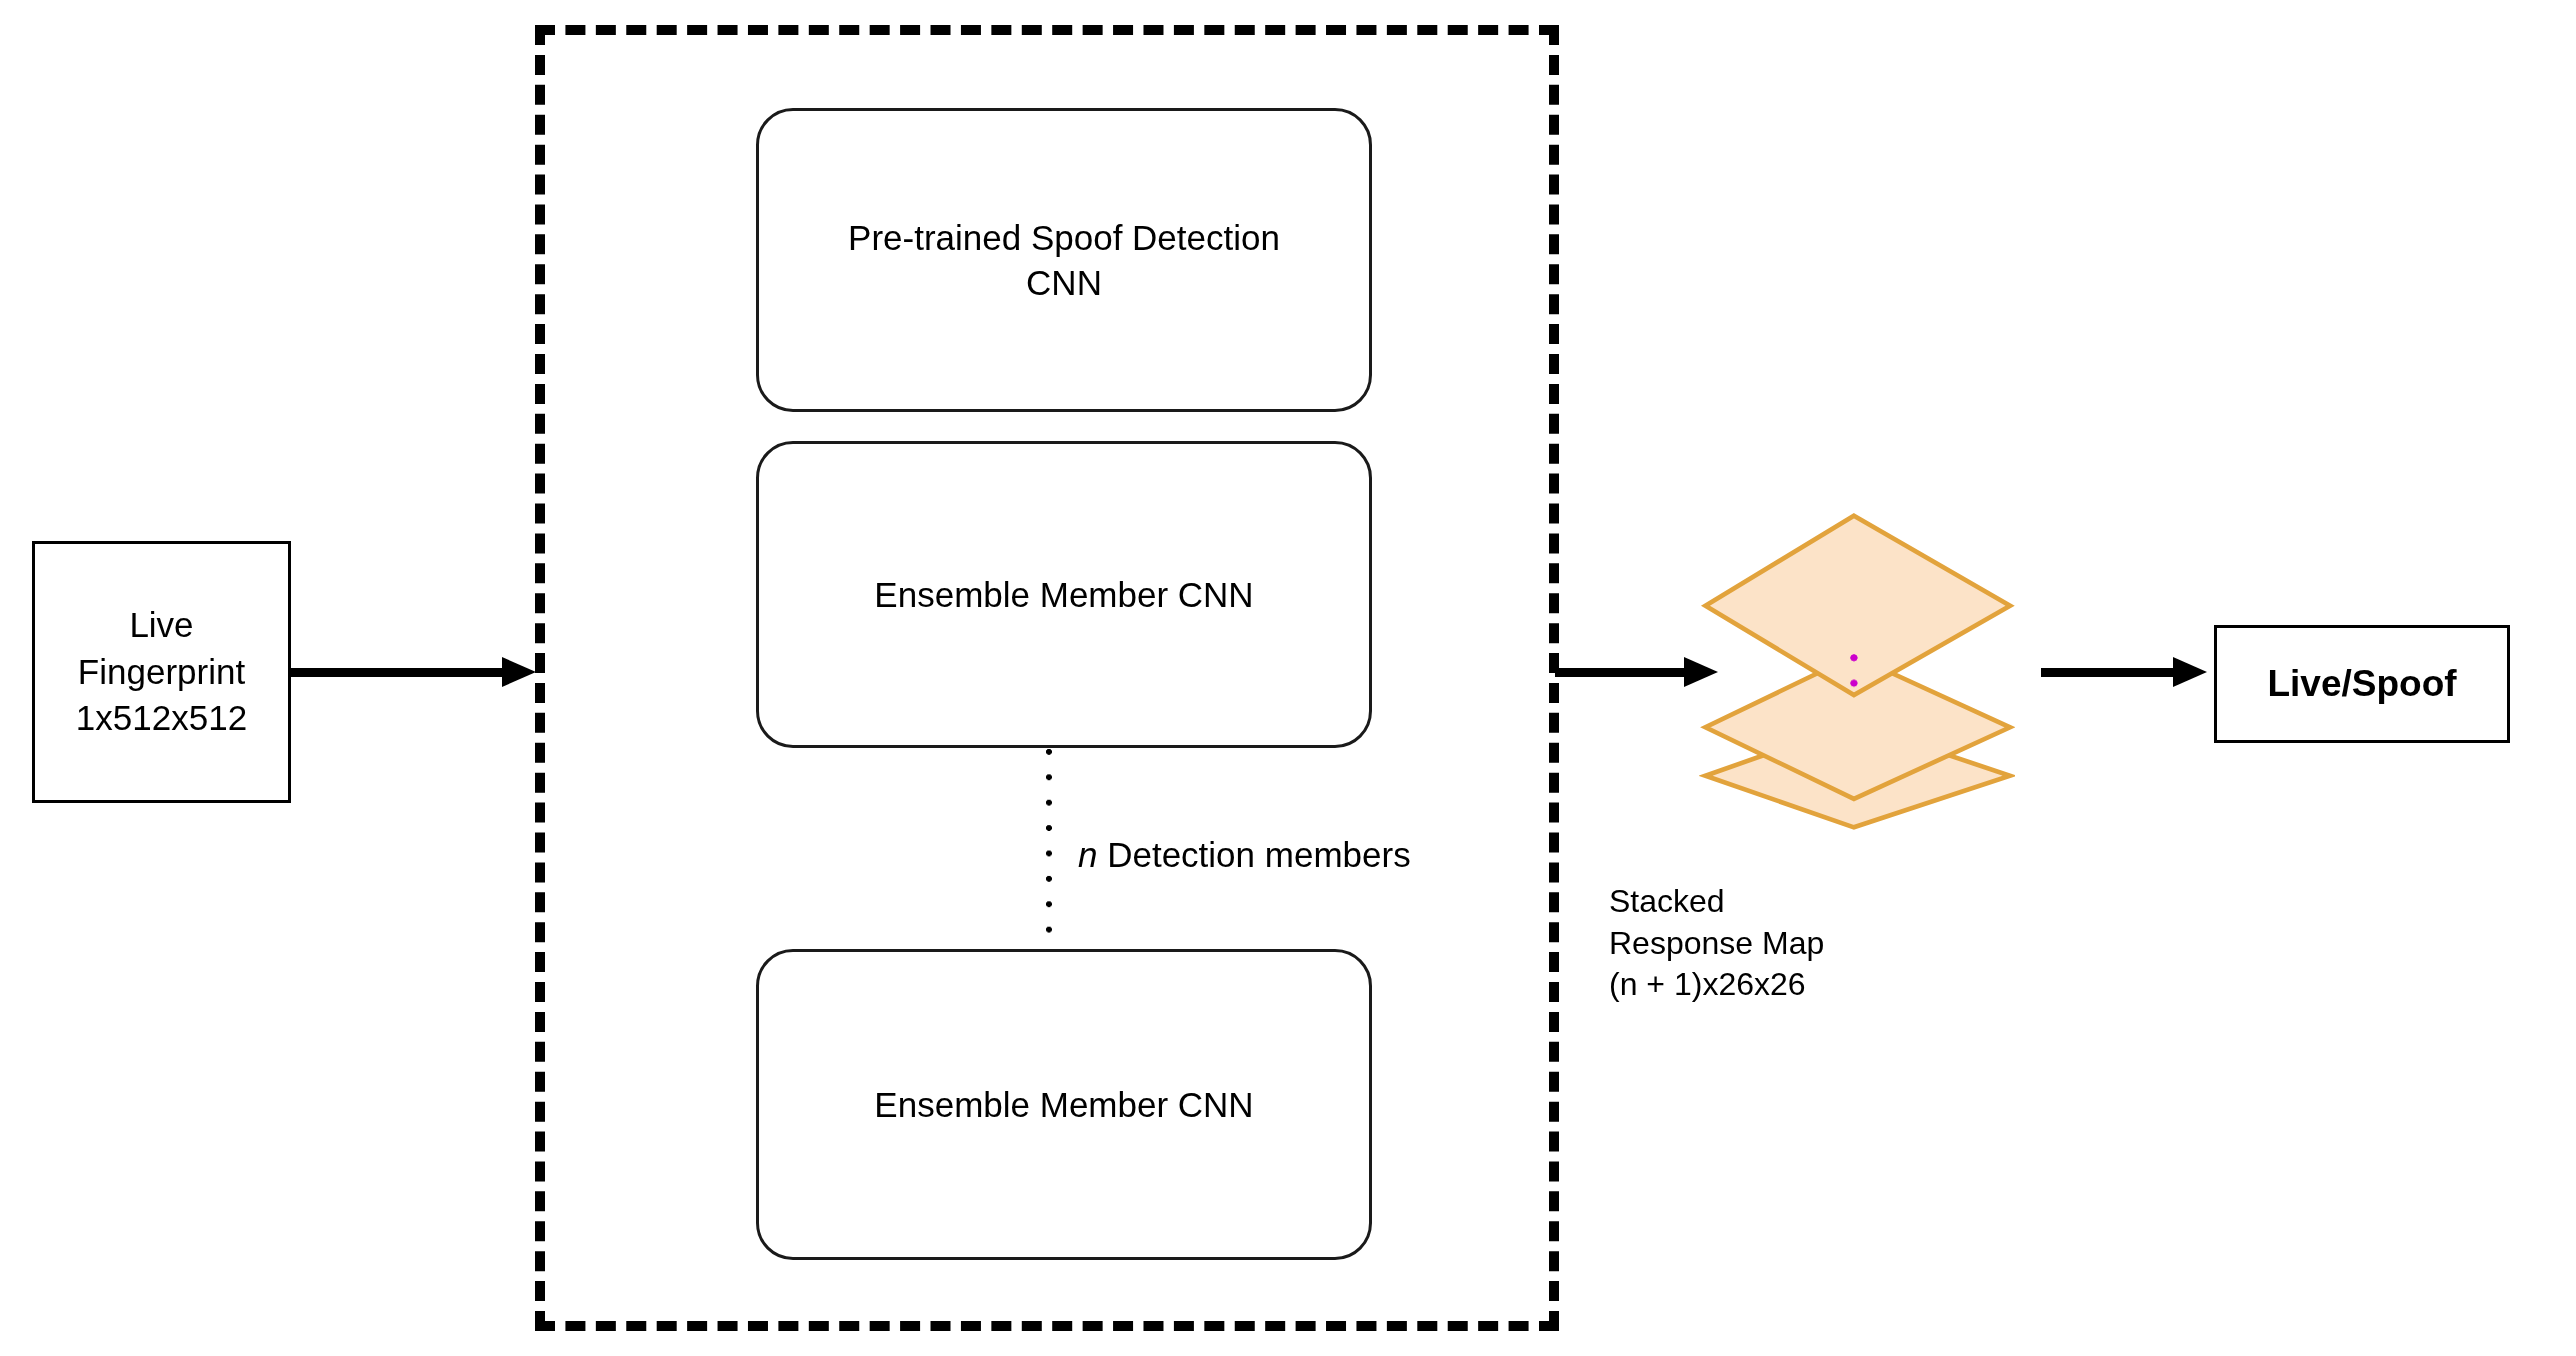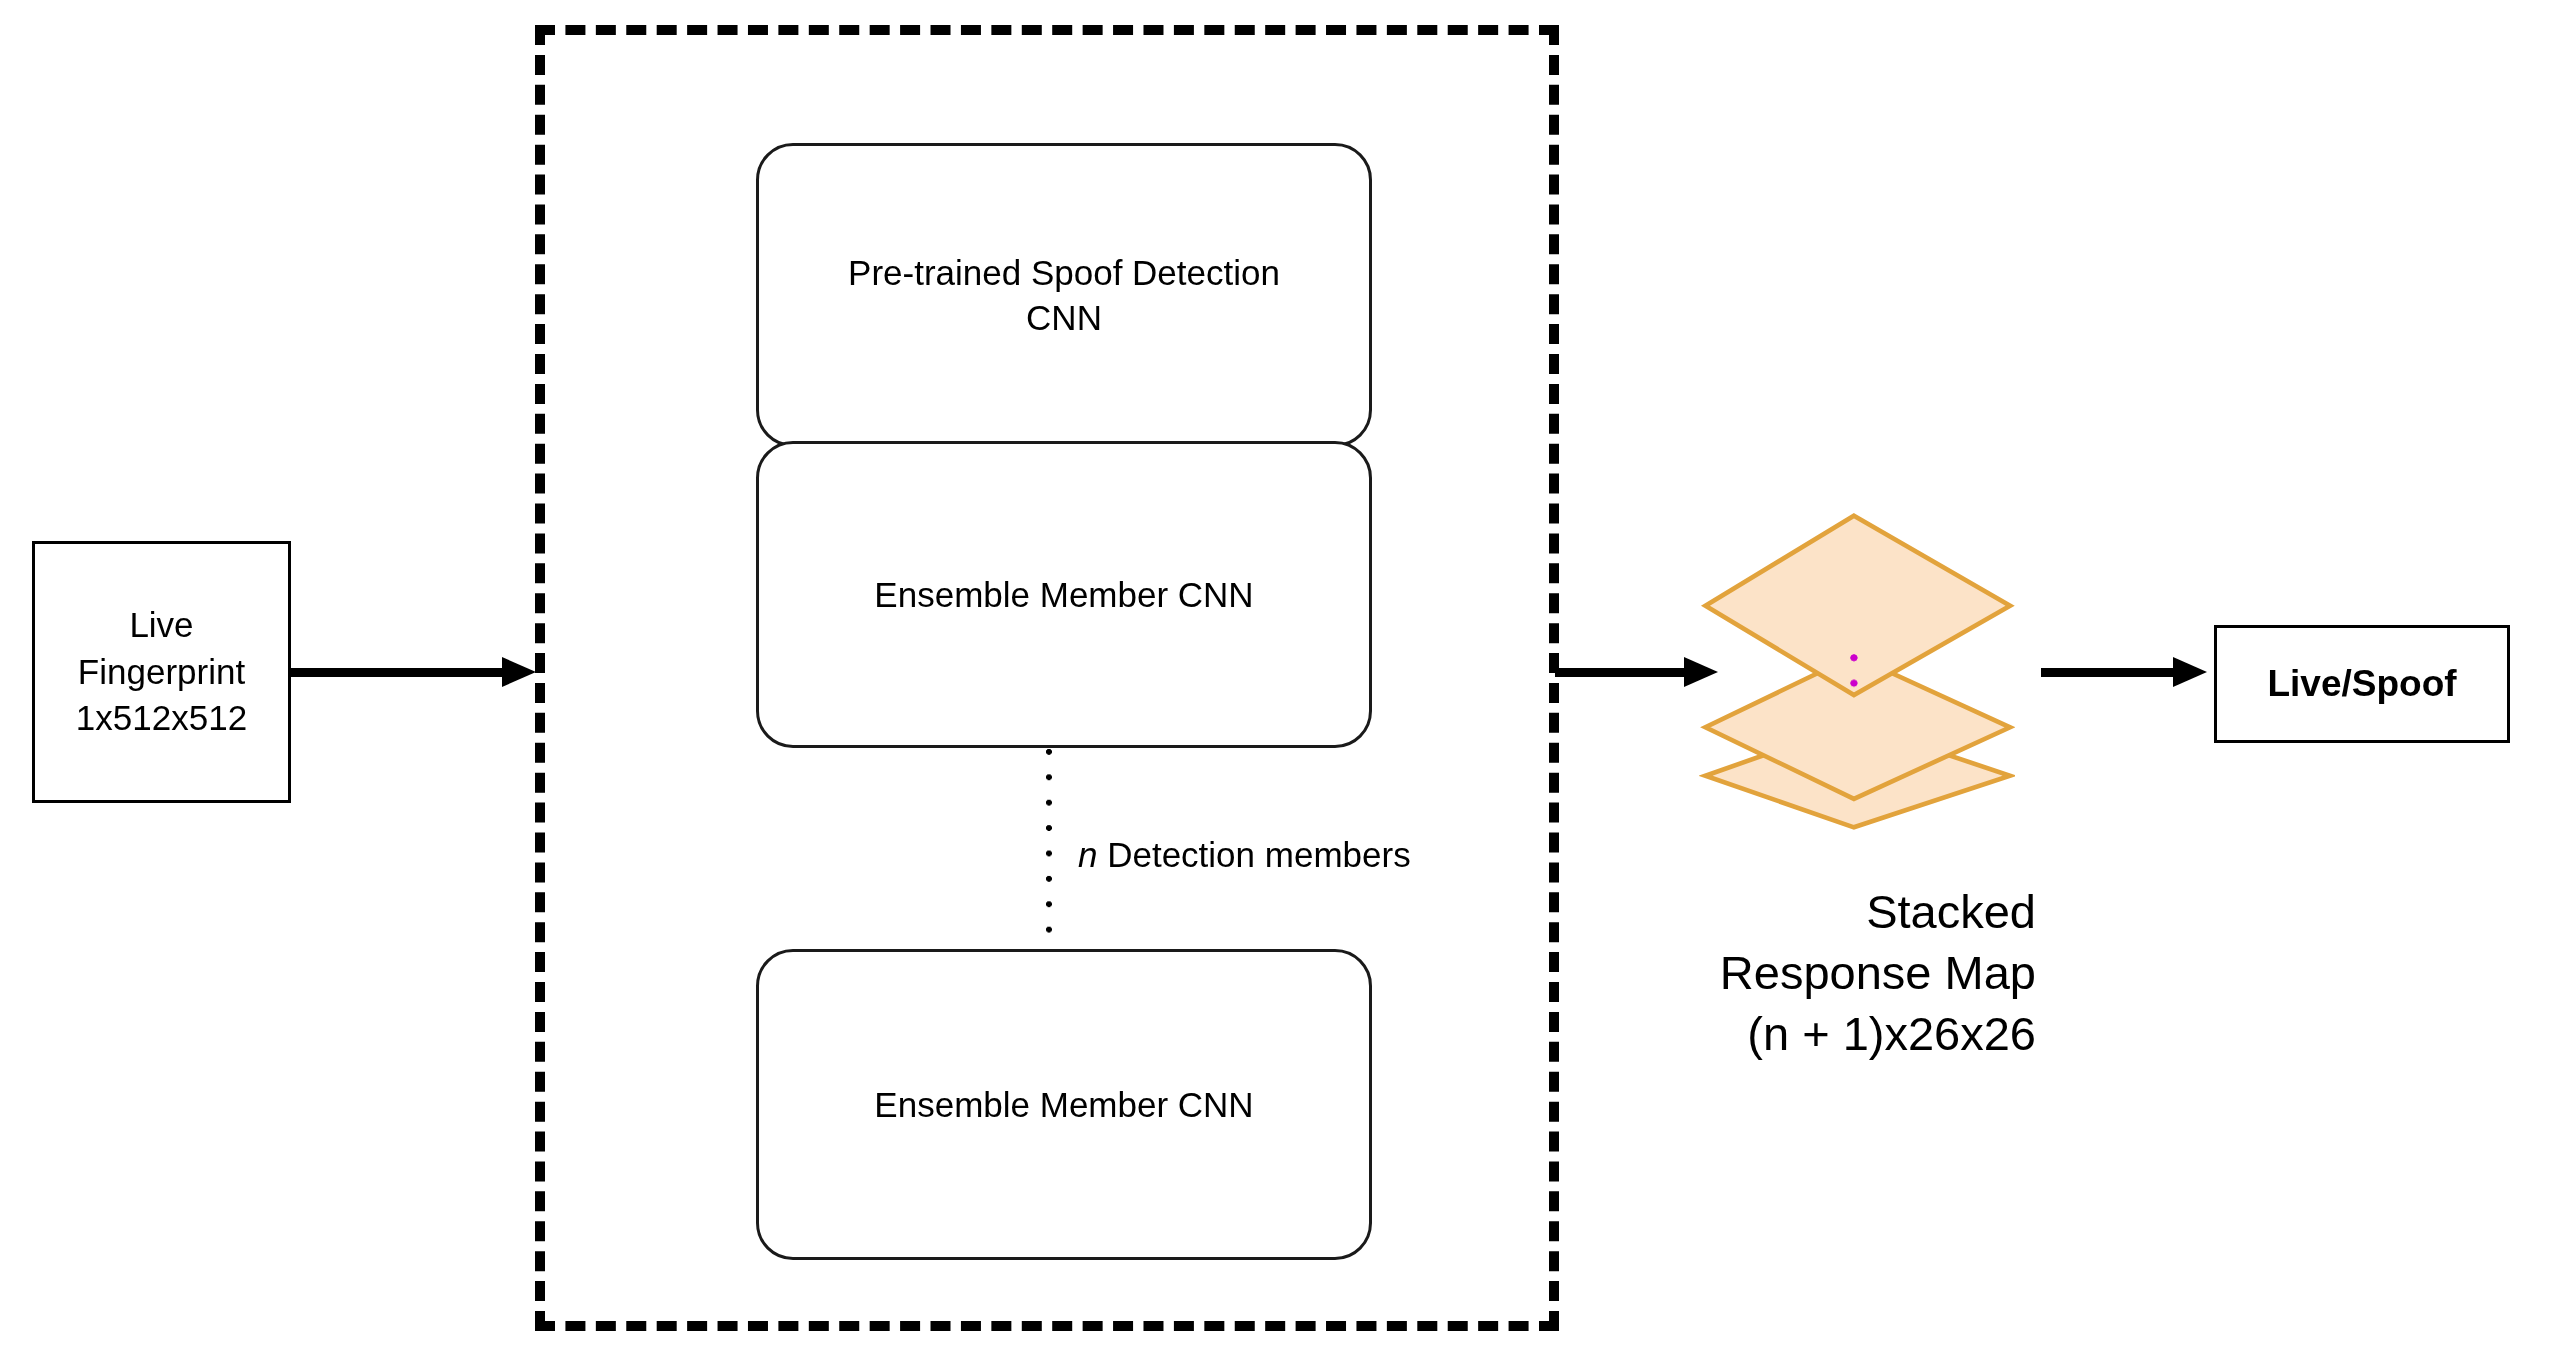--- a/index.html
+++ b/index.html
@@ -64,21 +64,21 @@
     justify-content: center;
   }
   .cnn-box .label {
     font-size: 35px;
     color: #000000;
     text-align: center;
     line-height: 1.3;
     white-space: pre-line;
     padding: 0 21.6px;
   }
-  #cnn-pretrained { left: 756px; top: 108px;  width: 616px; height: 304px; margin-top: 35px; }
+  #cnn-pretrained { left: 756px; top: 108px;  width: 616px; height: 304px; }
   #cnn-member-1   { left: 756px; top: 441px;  width: 616px; height: 307px; }
   #cnn-member-2   { left: 756px; top: 949px; width: 616px; height: 311px; }
 
   
   #ensemble-dots {
     position: absolute;
     left: 1045px;
     top: 748px;
     width: 7.7px;
     height: 203px;
@@ -147,25 +147,25 @@
     top: 146px;
     width: 7.7px;
     height: 45px;
     background-image: radial-gradient(circle at 3.8px 3.8px, #CC00CC 3.2px, rgba(0,0,0,0) 3.8px);
     background-size: 7.7px 25.4px;
     background-repeat: repeat-y;
   }
 
   #stacked-map-caption {
     position: absolute;
-    left: 1682px;
+    left: 1609px;
     top: 881px;
     width: 354px;
-    font-size: 47px;
-    text-align: right;
+    font-size: 32px;
+    text-align: left;
     color: #000000;
     line-height: 1.3;
     white-space: pre-line;
   }
 
   
   #output-box {
     position: absolute;
     left: 2205px;
     top: 625px;

